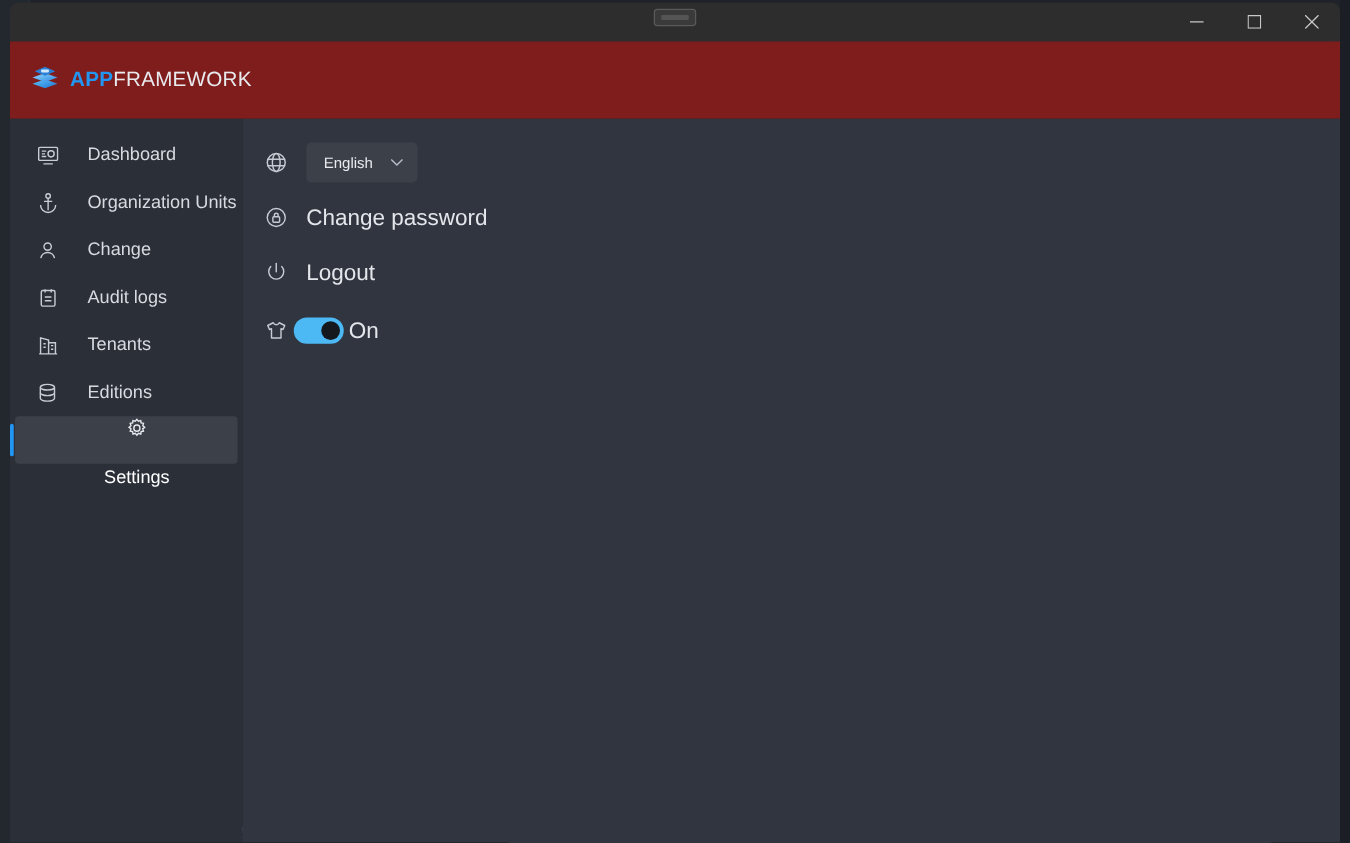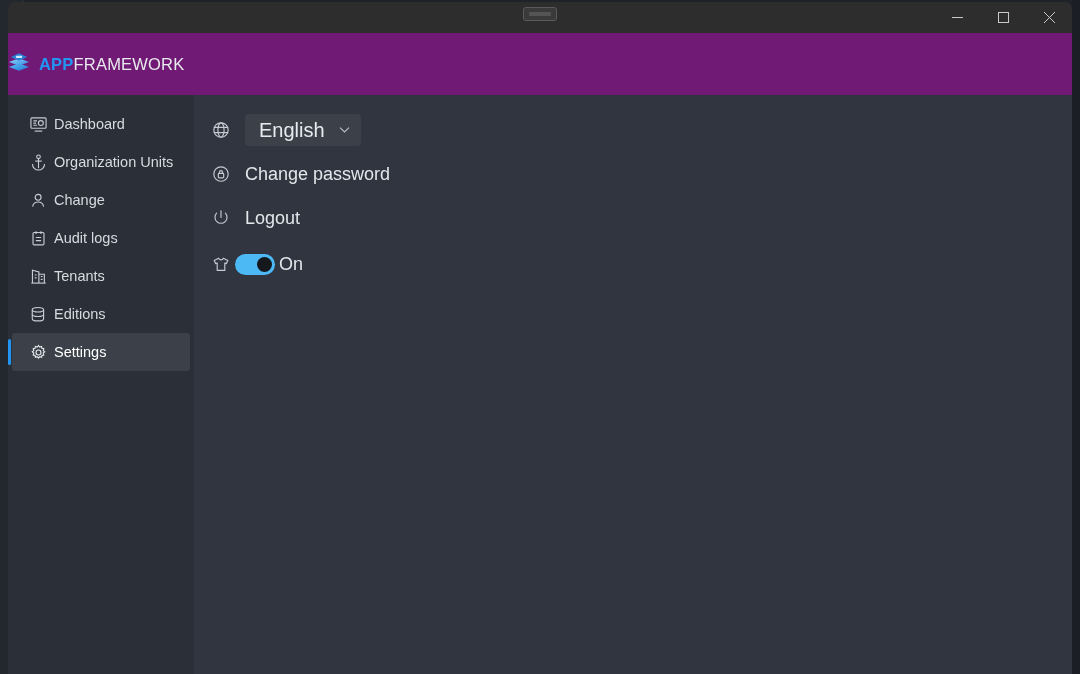--- a/index.html
+++ b/index.html
@@ -105,23 +105,24 @@
     display: flex;
     align-items: center;
     justify-content: center;
     color: #c9c9c9;
   }
   .winbtn svg { display: block; }
 
   
   #app-header {
     height: 62px;
-    background: #701a75;
-    display: flex;
-    align-items: center;
+    background: #7f1d1d;
+    display: flex;
+    align-items: center;
+    padding-left: 17px;
     flex: 0 0 auto;
   }
   #brand {
     display: flex;
     align-items: center;
     gap: 9px;
   }
   #brand-text {
     font-size: 16.5px;
     letter-spacing: .2px;
@@ -142,30 +143,31 @@
     flex: 0 0 186px;
     background: #2b2f38;
     padding-top: 10px;
   }
   .nav-item {
     position: relative;
     height: 38px;
     margin: 0 4px;
     display: flex;
     align-items: center;
-    gap: 7px;
+    gap: 23px;
     padding-left: 17px;
     color: #d7dae0;
     font-size: 14.5px;
     border-radius: 3px;
     cursor: pointer;
   }
   .nav-item.active {
     background: #3b4049;
     color: #ffffff;
+    flex-direction: column;
   }
   .nav-item.active::before {
     content: "";
     position: absolute;
     left: -4px;
     top: 6px;
     bottom: 6px;
     width: 3px;
     background: #2196f3;
     border-radius: 2px;
@@ -208,21 +210,21 @@
     background: #3b4049;
     border-radius: 4px;
     display: flex;
     align-items: center;
     gap: 14px;
     padding: 0 11px 0 14px;
     cursor: pointer;
   }
   #language-value {
     color: #e8eaee;
-    font-size: 20px;
+    font-size: 12px;
   }
   #language-chevron { color: #b9bec8; display:flex; }
 
   #row-change-password, #row-logout { cursor: pointer; }
 
   
   #theme-toggle {
     width: 40px; height: 21px;
     border-radius: 11px;
     background: #4cb9f5;

